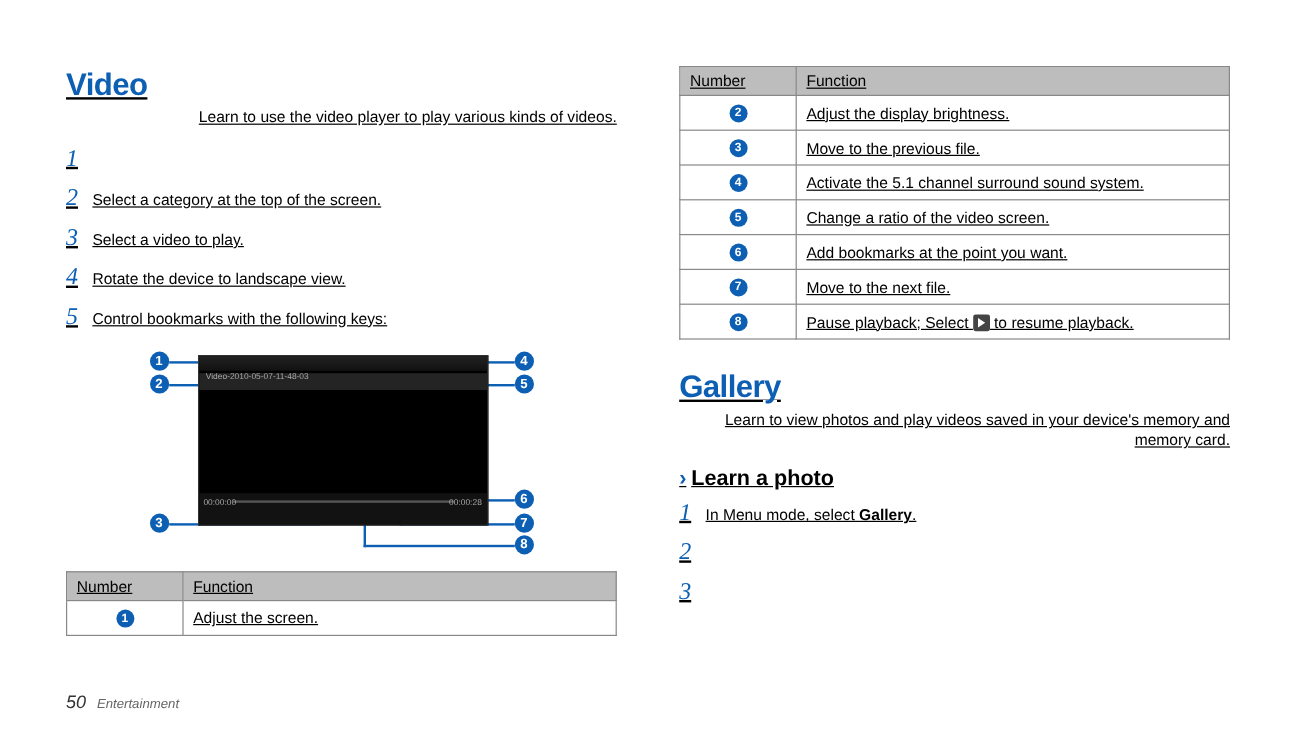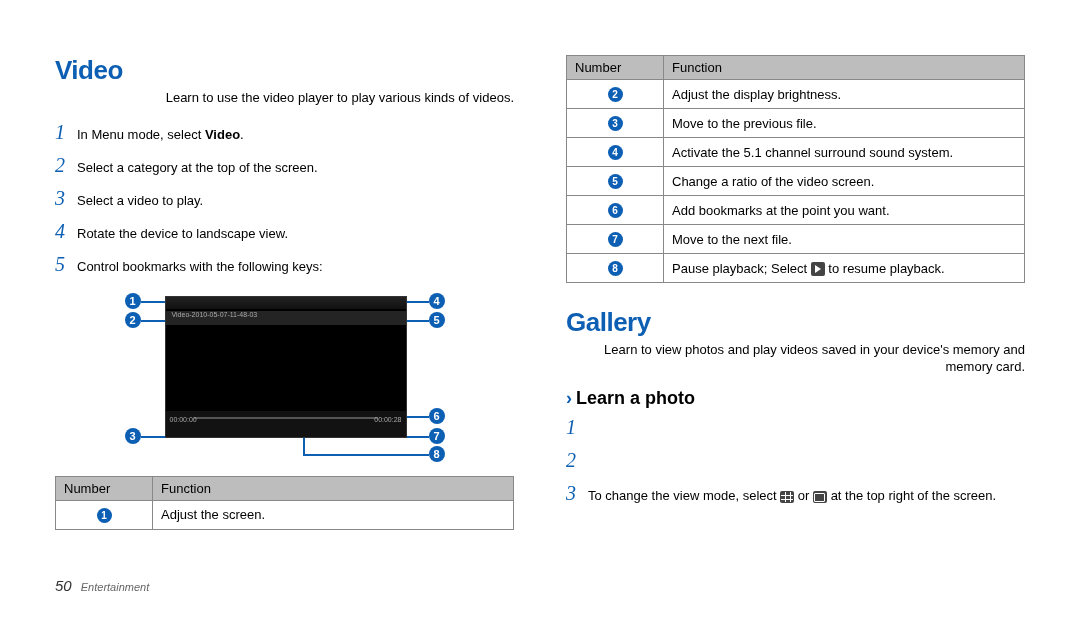--- a/index.html
+++ b/index.html
@@ -12,20 +12,21 @@
   .page {
     width: 1080px;
     height: 629px;
     position: relative;
     box-sizing: border-box;
     padding: 55px 55px 35px 55px;
   }
   .cols {
     display: flex;
     gap: 52px;
+    text-decoration: underline;
   }
   .col {
     flex: 1;
     min-width: 0;
   }
   h1.section {
     color: #0d5fb3;
     font-size: 26px;
     font-weight: 700;
     margin: 0 0 4px 0;
@@ -234,23 +235,20 @@
 <div class="page">
   <div class="cols">
 
     <div class="col">
       <h1 class="section">Video</h1>
       <p class="intro">Learn to use the video player to play various kinds of videos.</p>
 
       <ol class="steps">
         <li>
           <span class="num">1</span>
-          <span class="txt">
-            <span>In Menu mode, select </span><span class="bold">Video</span><span>.</span>
-          </span>
         </li>
         <li>
           <span class="num">2</span>
           <span class="txt">Select a category at the top of the screen.</span>
         </li>
         <li>
           <span class="num">3</span>
           <span class="txt">Select a video to play.</span>
         </li>
         <li>
@@ -360,29 +358,29 @@
       <h1 class="section" style="margin-top:24px;">Gallery</h1>
       <p class="intro">Learn to view photos and play videos saved in your device's memory and memory card.</p>
 
       <h2 class="sub">
         <span class="chevron">›</span><span>Learn a photo</span>
       </h2>
 
       <ol class="steps">
         <li>
           <span class="num">1</span>
+          <span class="txt">
+            <span>In Menu mode, select </span><span class="bold">Gallery</span><span>.</span>
+          </span>
         </li>
         <li>
           <span class="num">2</span>
         </li>
         <li>
           <span class="num">3</span>
-          <span class="txt">
-            <span>To change the view mode, select </span><span class="inline-icon grid"></span><span> or </span><span class="inline-icon stack"></span><span> at the top right of the screen.</span>
-          </span>
         </li>
       </ol>
     </div>
   </div>
 
   <div class="footer">
     <span class="pn">50</span>
     <span class="chap">Entertainment</span>
   </div>
 </div>

